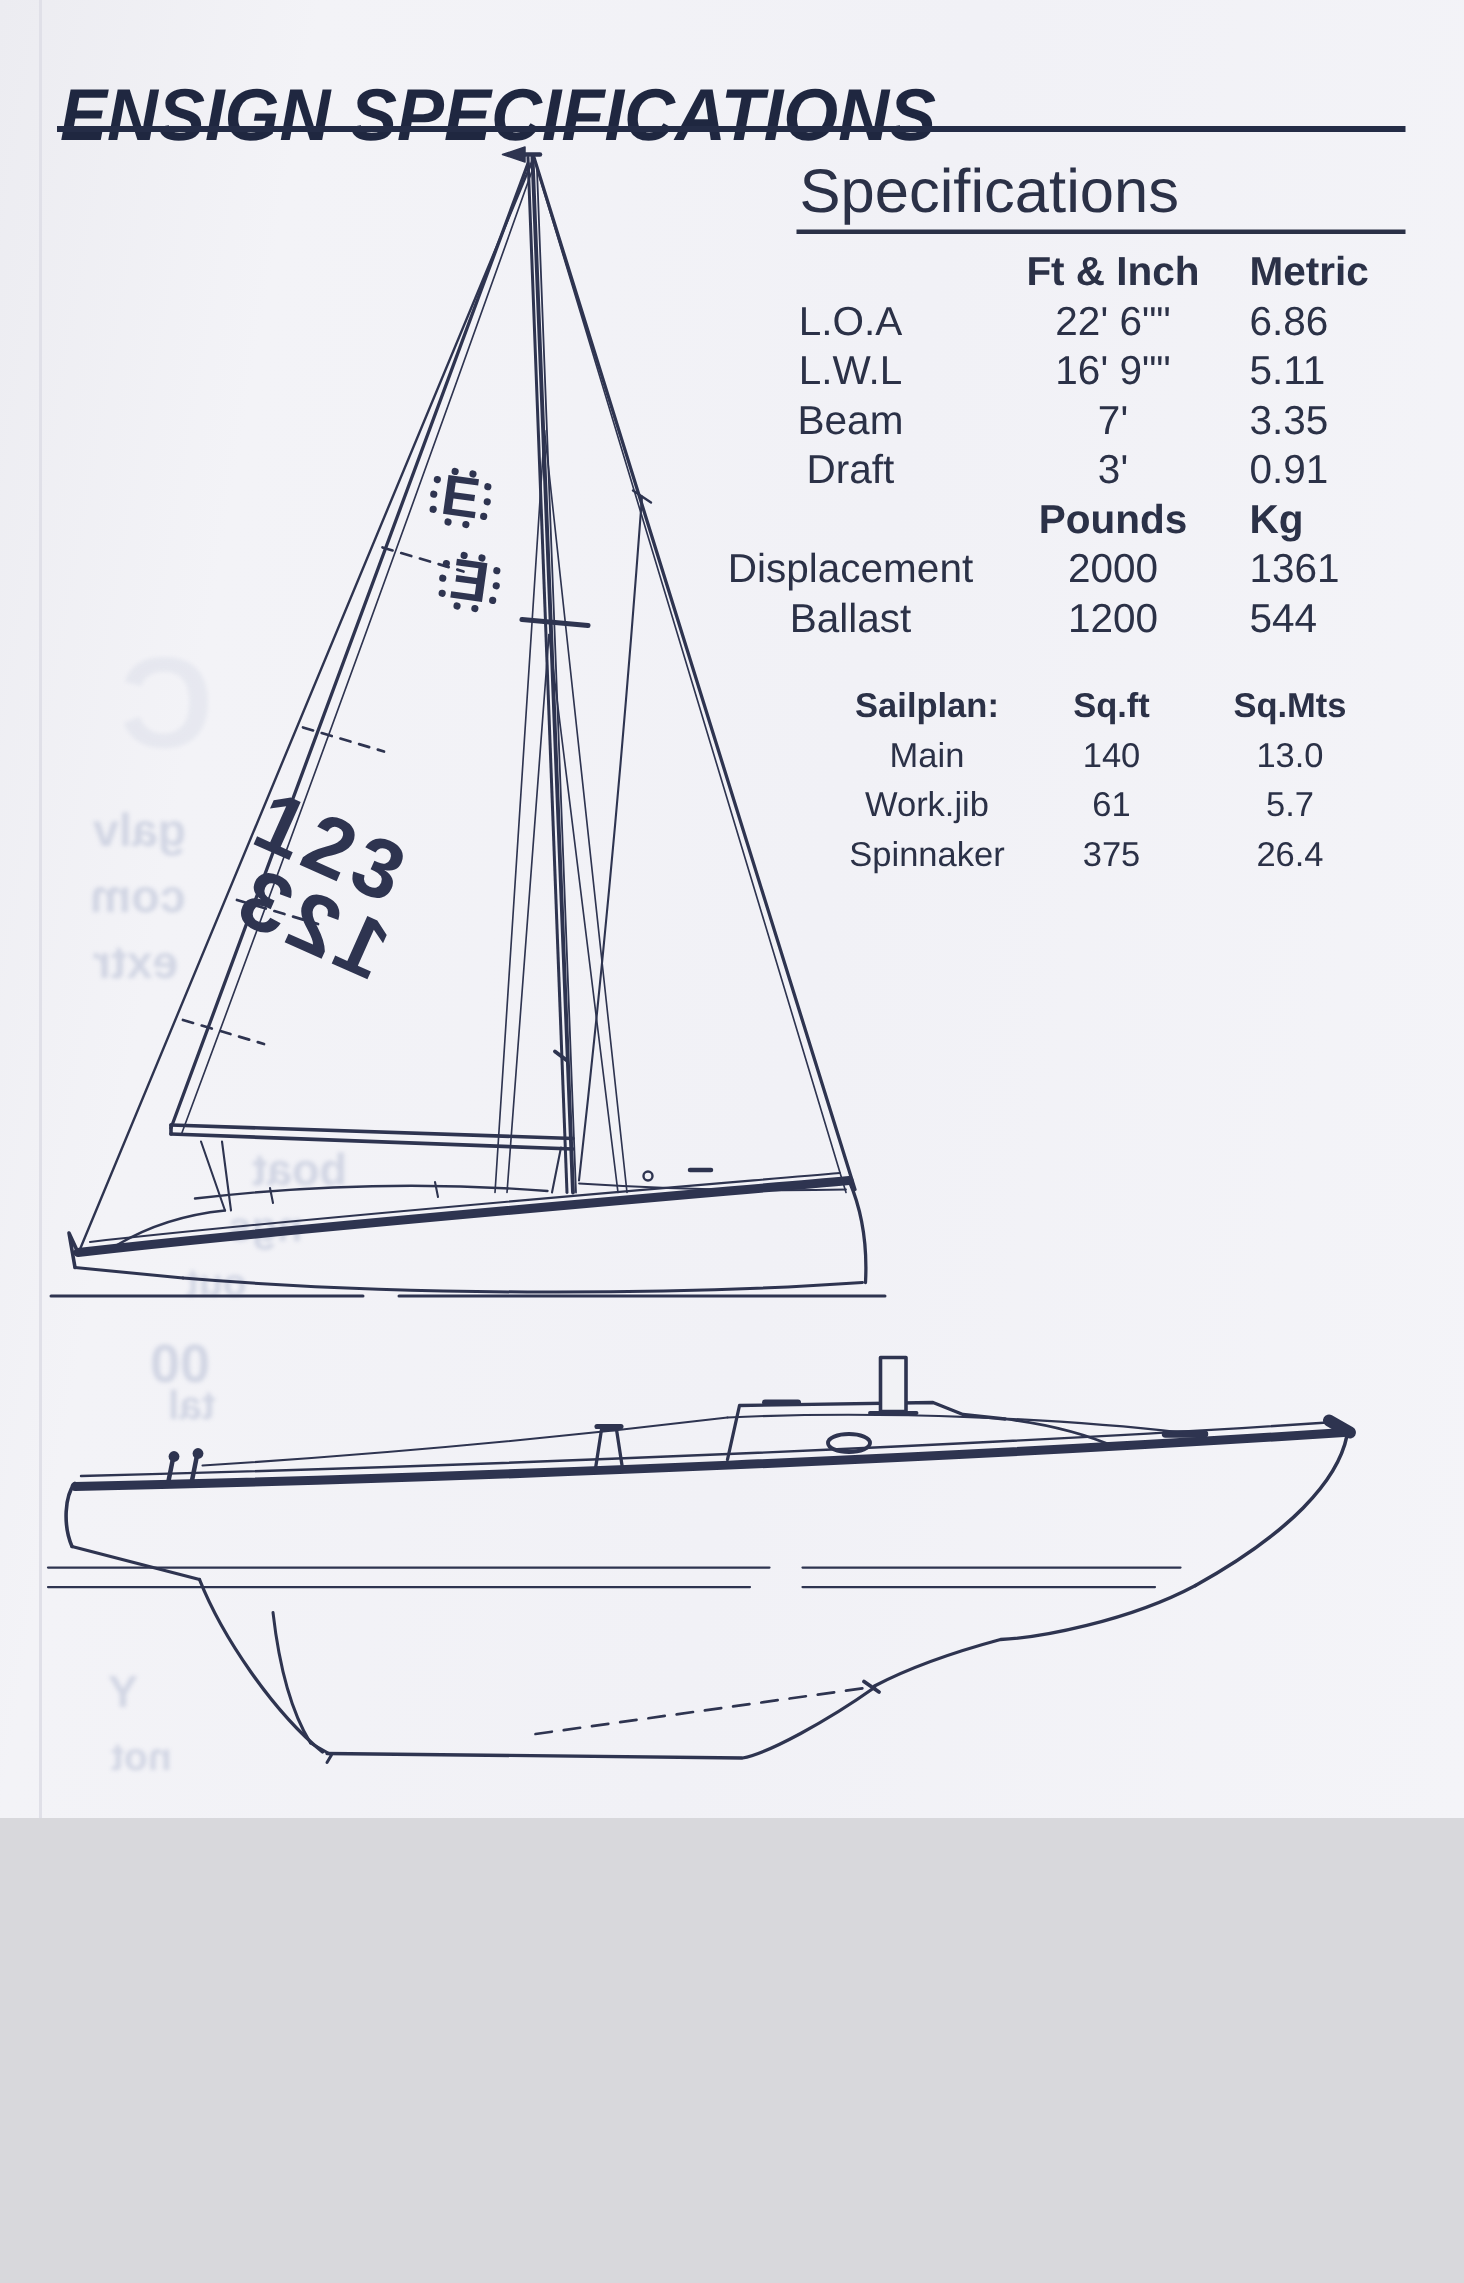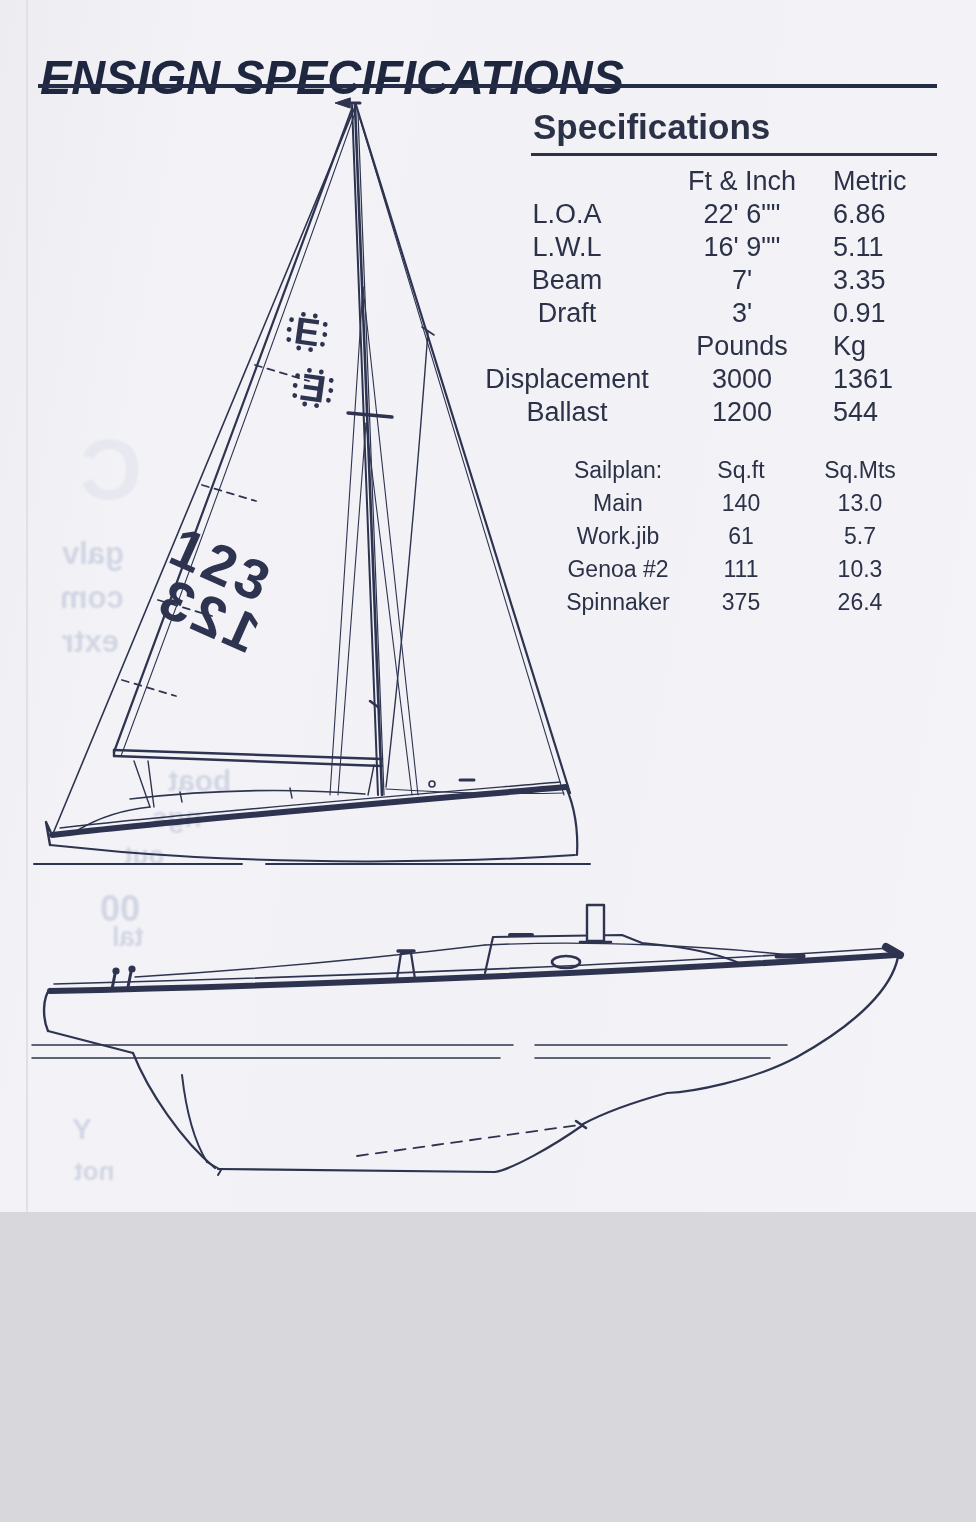--- a/index.html
+++ b/index.html
@@ -16,31 +16,31 @@
   .page-title{
     position:absolute;left:40px;top:18px;
     font-size:47px;font-weight:bold;font-style:italic;
     letter-spacing:0px;color:#1f2740;
     transform:scaleY(1.04);
     white-space:nowrap;
   }
   .title-rule{position:absolute;left:38px;top:84px;width:899px;height:4px;background:#242c46;}
   .specs-panel{position:absolute;left:483px;top:104px;width:458px;}
   .specs-heading{
-    font-size:35px;font-weight:700;color:#2b3147;
+    font-size:41px;font-weight:400;color:#2b3147;
     margin:0 0 0 50px;line-height:46px;
   }
   .specs-rule{margin-left:48px;margin-top:3px;height:3px;background:#2b3147;width:406px;}
   table{border-collapse:collapse;table-layout:fixed;}
   .dim-table{margin-top:9px;width:455px;font-size:27px;}
   .dim-table td{padding:1px 0;line-height:31px;white-space:nowrap;}
   .col-label{text-align:center;}
   .col-mid{text-align:center;}
   .col-right{text-align:left;}
-  .hdr{font-weight:normal;}
+  .hdr{font-weight:bold;}
   .sail-table{margin-top:25px;margin-left:64px;width:380px;font-size:23px;}
   .sail-table td{padding:1px 0;line-height:31px;white-space:nowrap;}
   svg{display:block;}
   svg text{font-family:"Liberation Sans",sans-serif;}
   .drawing{position:absolute;}
   .d-sail{left:30px;top:95px;}
   .d-profile{left:30px;top:885px;}
   .d-deck{left:30px;top:1225px;}
   .ghost{
     position:absolute;color:#aab3cd;font-weight:bold;
@@ -216,21 +216,21 @@
         <td class="col-mid">3'</td>
         <td class="col-right">0.91</td>
       </tr>
       <tr>
         <td class="col-label"></td>
         <td class="col-mid hdr">Pounds</td>
         <td class="col-right hdr">Kg</td>
       </tr>
       <tr>
         <td class="col-label">Displacement</td>
-        <td class="col-mid">3000</td>
+        <td class="col-mid">2000</td>
         <td class="col-right">1361</td>
       </tr>
       <tr>
         <td class="col-label">Ballast</td>
         <td class="col-mid">1200</td>
         <td class="col-right">544</td>
       </tr>
     </tbody>
       </table>
 
@@ -250,25 +250,20 @@
         <td class="col-label">Main</td>
         <td class="col-mid">140</td>
         <td class="col-mid">13.0</td>
       </tr>
       <tr>
         <td class="col-label">Work.jib</td>
         <td class="col-mid">61</td>
         <td class="col-mid">5.7</td>
       </tr>
       <tr>
-        <td class="col-label">Genoa #2</td>
-        <td class="col-mid">111</td>
-        <td class="col-mid">10.3</td>
-      </tr>
-      <tr>
         <td class="col-label">Spinnaker</td>
         <td class="col-mid">375</td>
         <td class="col-mid">26.4</td>
       </tr>
     </tbody>
       </table>
   </section>
 
   <svg class="drawing d-profile" width="920" height="310" viewBox="0 0 920 310" fill="none" stroke="#2e3450" stroke-width="2" stroke-linecap="round" stroke-linejoin="round">
     <g>

